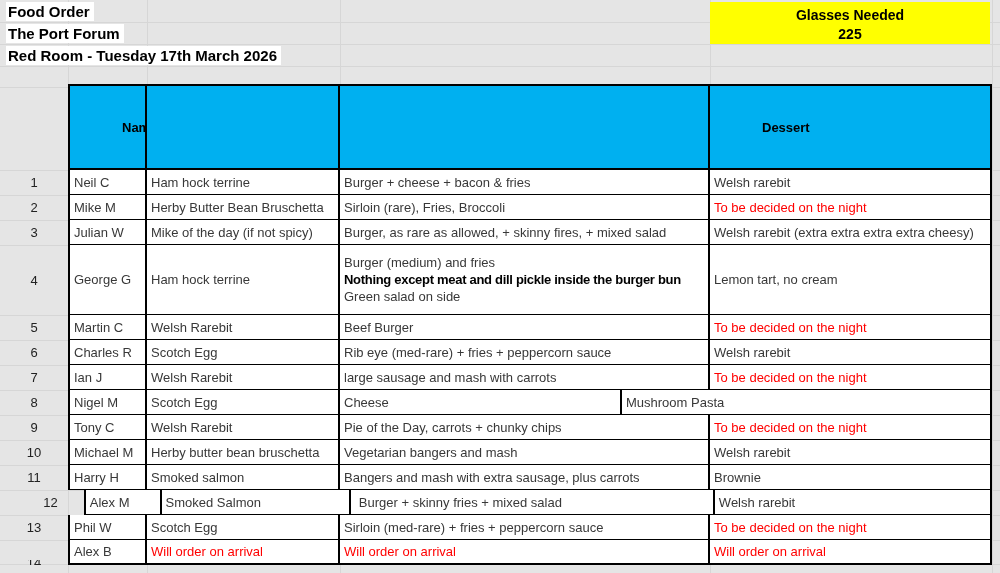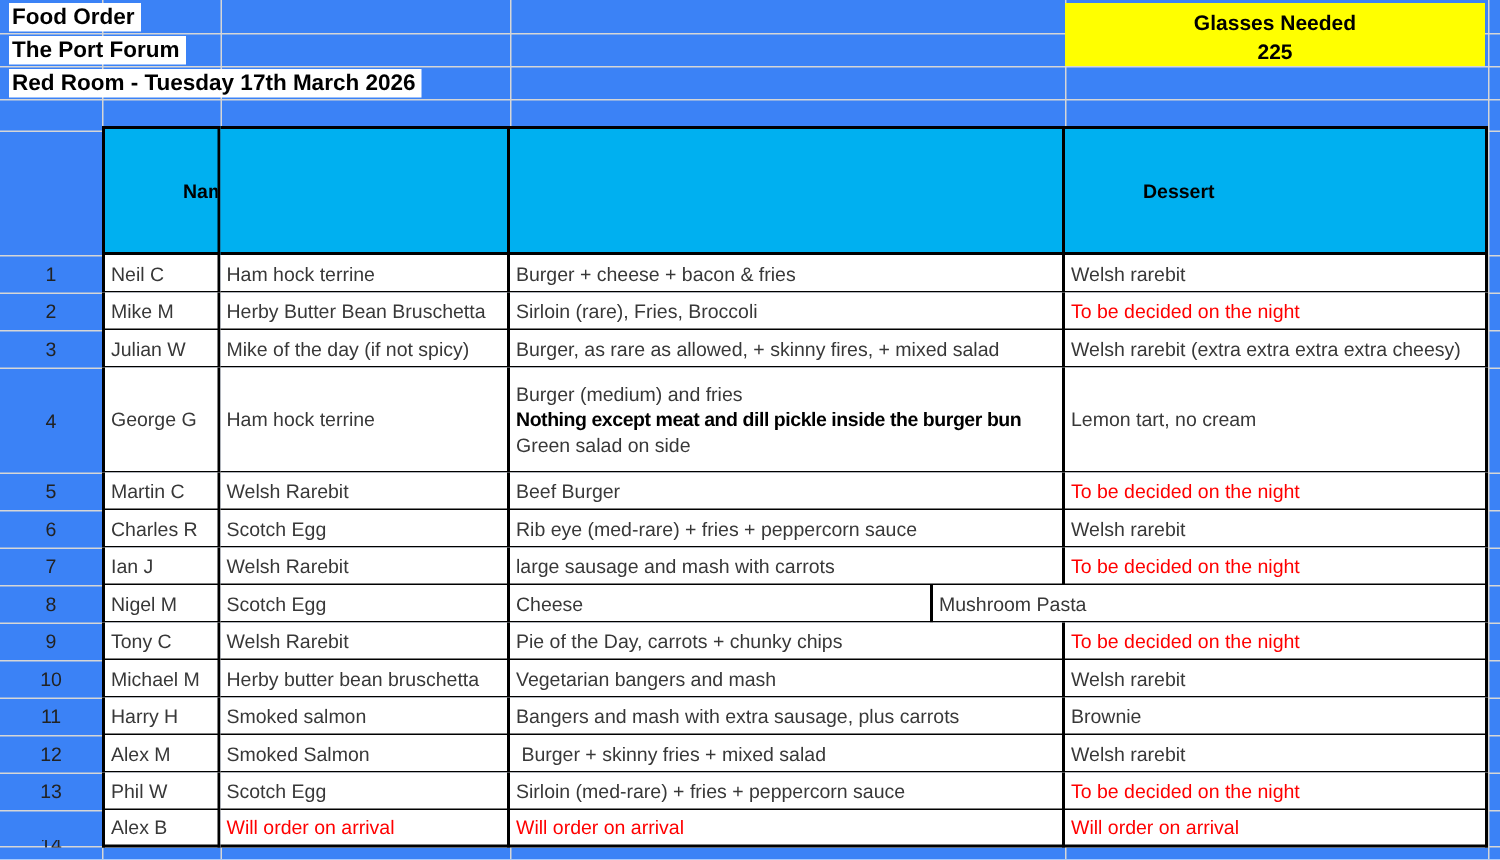--- a/index.html
+++ b/index.html
@@ -1,16 +1,16 @@
 <!DOCTYPE html>
 <html style="--header-bg: #00B0F0; --highlight: #FFFF00; --red: #FF0000; --grid: #D6D6D6;"><head>
 <meta charset="utf-8">
 <style>
   html,body{margin:0;padding:0;background:#fff;}
-  .canvas{position:relative;width:1000px;height:573px;background:#3b82f6;
+  .canvas{position:relative;width:1000px;height:573px;background:#e5e5e5;
     font-family:"Liberation Sans", sans-serif;overflow:hidden;color:#000;}
 
   
   .gl{position:absolute;background:var(--grid,#d6d6d6);z-index:0;}
   .gl.h{left:0;width:1000px;height:1px;}
   .gl.v{top:0;width:1px;height:573px;}
 
   
   .title{position:absolute;left:6px;height:19px;line-height:19px;z-index:3;
     font-weight:bold;font-size:15px;background:#fff;padding:0 4px 0 2px;white-space:pre;}
@@ -153,21 +153,21 @@
           <div class="cell cmain"><div class="mlines"><div>Vegetarian bangers and mash</div></div></div>
           <div class="cell cdessert">Welsh rarebit</div>
         </div>
         <div class="trow" style="height: 25px;">
           <div class="cell cnum">11</div>
           <div class="cell cname">Harry H</div>
           <div class="cell cstarter">Smoked salmon</div>
           <div class="cell cmain"><div class="mlines"><div>Bangers and mash with extra sausage, plus carrots</div></div></div>
           <div class="cell cdessert">Brownie</div>
         </div>
-        <div class="trow" style="height: 25px;">
+        <div class="trow" style="height: 25px; padding-left: 17px;">
           <div class="cell cnum">12</div>
           <div class="cell cname">Alex M</div>
           <div class="cell cstarter">Smoked Salmon</div>
           <div class="cell cmain"><div class="mlines"><div> Burger + skinny fries + mixed salad</div></div></div>
           <div class="cell cdessert">Welsh rarebit</div>
         </div>
         <div class="trow" style="height: 25px;">
           <div class="cell cnum">13</div>
           <div class="cell cname">Phil W</div>
           <div class="cell cstarter">Scotch Egg</div>

